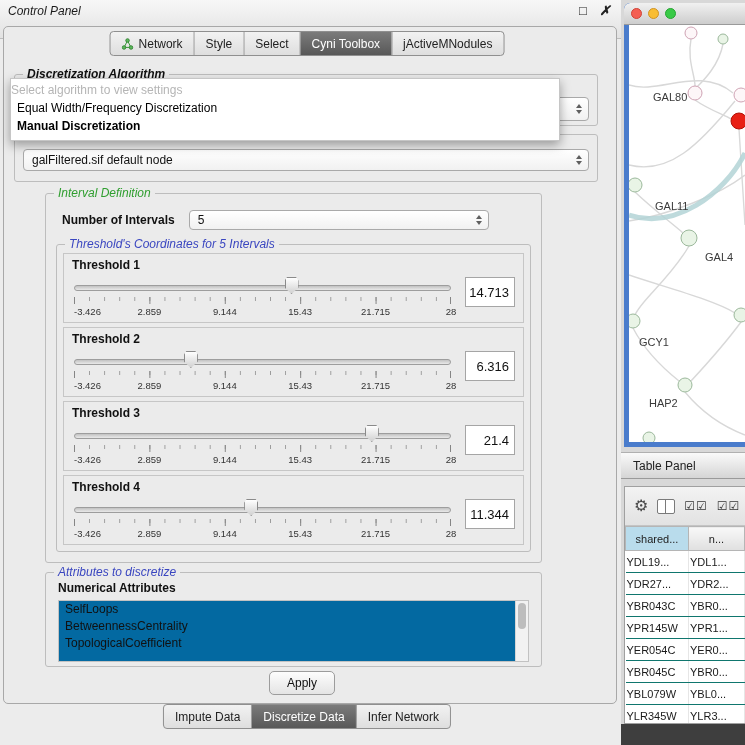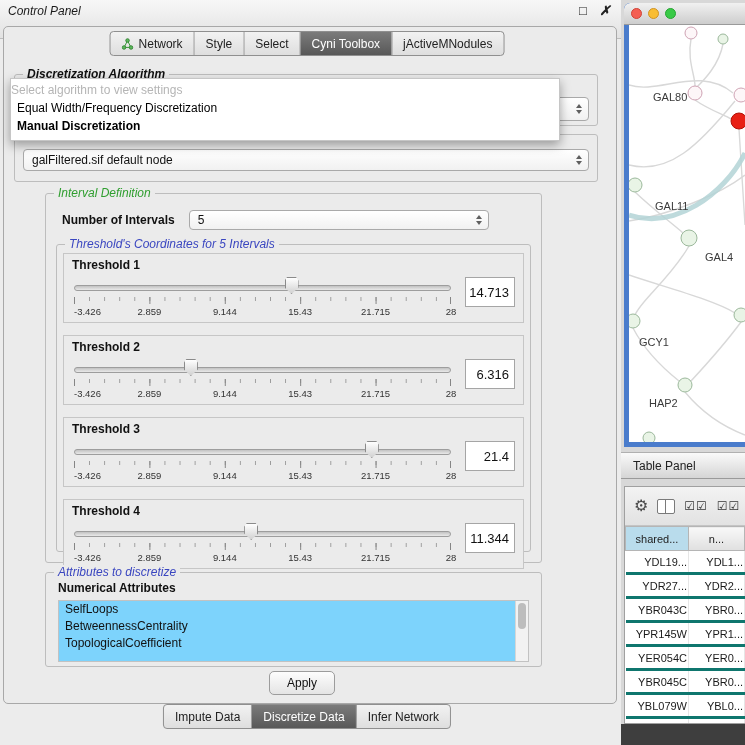--- a/index.html
+++ b/index.html
@@ -43,21 +43,21 @@
   
   .popup{position:absolute;left:10px;top:78px;width:548px;background:#fff;border:1px solid #c6c6c6;
     box-shadow:0 4px 10px rgba(0,0,0,.35);z-index:40;padding-bottom:5px;}
   .popup-header{text-align:left;color:#b5b5b5;font-size:12px;padding:4px 0 2px;}
   .popup-item{font-size:12px;padding:2px 6px;color:#000;}
   .popup-item.bold{font-weight:bold;}
 
   
   .th-panel{position:relative;margin:8px 6px 4px;border:1px solid #c6c6c6;background:#ebebeb;
     height:70px;padding:4px 8px 0;box-sizing:border-box;}
-  .th-panel + .th-panel{margin-top:12px;}
+  .th-panel + .th-panel{margin-top:4px;}
   .th-label{font-size:12px;font-weight:bold;color:#111;margin-bottom:1px;}
   .th-row{display:flex;align-items:center;}
   .slider{position:relative;flex:1;height:48px;margin:0 14px 0 2px;}
   .track{position:absolute;left:0;right:0;top:12px;height:4px;background:linear-gradient(#c2c2c2,#e9e9e9);
     border:1px solid #9d9d9d;border-radius:3px;}
   .thumb{position:absolute;top:4px;width:14px;height:17px;transform:translateX(-50%);
     background:linear-gradient(#ffffff,#d2d2d2);border:1px solid #8a8a8a;box-sizing:border-box;
     clip-path:polygon(18% 0,82% 0,100% 22%,100% 62%,50% 100%,0 62%,0 22%);}
   .ticks-minor{position:absolute;left:0;right:0;top:24px;height:4px;
     background-image:linear-gradient(90deg,#9b9b9b 0,#9b9b9b 1px,transparent 1px);
@@ -71,21 +71,21 @@
   .tick-labels span:nth-child(2){left:20%;}
   .tick-labels span:nth-child(3){left:40%;}
   .tick-labels span:nth-child(4){left:60%;}
   .tick-labels span:nth-child(5){left:80%;}
   .tick-labels span:nth-child(6){left:100%;}
   .value-box{width:50px;height:30px;background:#fff;border:1px solid #a5a5a5;font-size:13px;color:#111;
     display:flex;align-items:center;justify-content:flex-end;padding-right:5px;box-sizing:border-box;margin-bottom:10px;}
 
   
   .attr-title{position:absolute;left:12px;top:8px;font-size:12px;font-weight:bold;color:#111;}
-  .attr-list{position:absolute;left:12px;right:12px;top:27px;bottom:4px;background:#7dd3fc;
+  .attr-list{position:absolute;left:12px;right:12px;top:27px;bottom:4px;background:#0369a1;
     border:1px solid #c2c2c2;overflow:hidden;}
   .attr-item{font-size:12px;line-height:17px;padding-left:6px;color:#111;white-space:nowrap;}
   .attr-scroll{position:absolute;right:0;top:0;bottom:0;width:12px;background:#f2f2f2;border-left:1px solid #d6d6d6;}
   .attr-thumb{position:absolute;left:2px;top:2px;width:8px;height:26px;background:#bdbdbd;border-radius:4px;}
 
   .apply{position:absolute;left:269px;top:671px;width:64px;height:22px;
     background:linear-gradient(#fdfdfd,#e4e4e4);border:1px solid #9c9c9c;border-radius:5px;
     font-size:12px;color:#111;display:flex;align-items:center;justify-content:center;z-index:6;}
 
   
@@ -107,22 +107,22 @@
   .tp-toolbar{height:38px;background:linear-gradient(#f3f3f3,#e2e2e2);border-bottom:1px solid #c4c4c4;
     display:flex;align-items:center;gap:9px;padding-left:9px;white-space:nowrap;}
   .gear{font-size:16px;color:#4a4a4a;line-height:1;}
   .cols-icon{width:16px;height:13px;border:1px solid #7a7a7a;border-radius:2px;
     background:linear-gradient(90deg,#fff 0 7px,#7a7a7a 7px 8px,#fff 8px);}
   .cb{font-size:12px;color:#333;letter-spacing:1px;}
   .tp-table{width:100%;border-collapse:collapse;table-layout:fixed;}
   .tp-th{height:21px;font-size:11px;font-weight:normal;border:1px solid #b5b5b5;
     background:linear-gradient(#f8f8f8,#e0e0e0);text-align:center;overflow:hidden;white-space:nowrap;color:#222;}
   .tp-th.sel{background:#b9dcec;}
-  .tp-td{height:19px;font-size:11px;text-align:right;border-right:1px solid #e6e6e6;
-    border-bottom:3px solid #0f766e;white-space:nowrap;overflow:hidden;color:#1a1a1a;}
+  .tp-td{height:19px;font-size:11px;text-align:left;border-right:1px solid #e6e6e6;
+    border-bottom:1px solid #0f766e;white-space:nowrap;overflow:hidden;color:#1a1a1a;}
   .dark-corner{position:absolute;left:621px;top:724px;width:124px;height:21px;background:#3e3e3e;}
 </style>
 </head>
 <body>
 
 <div class="cp">
   <div class="titlebar">
     <span class="t">Control Panel</span>
     <span class="tb-btn tb-min">□</span>
     <span class="tb-btn tb-close">✗</span>

